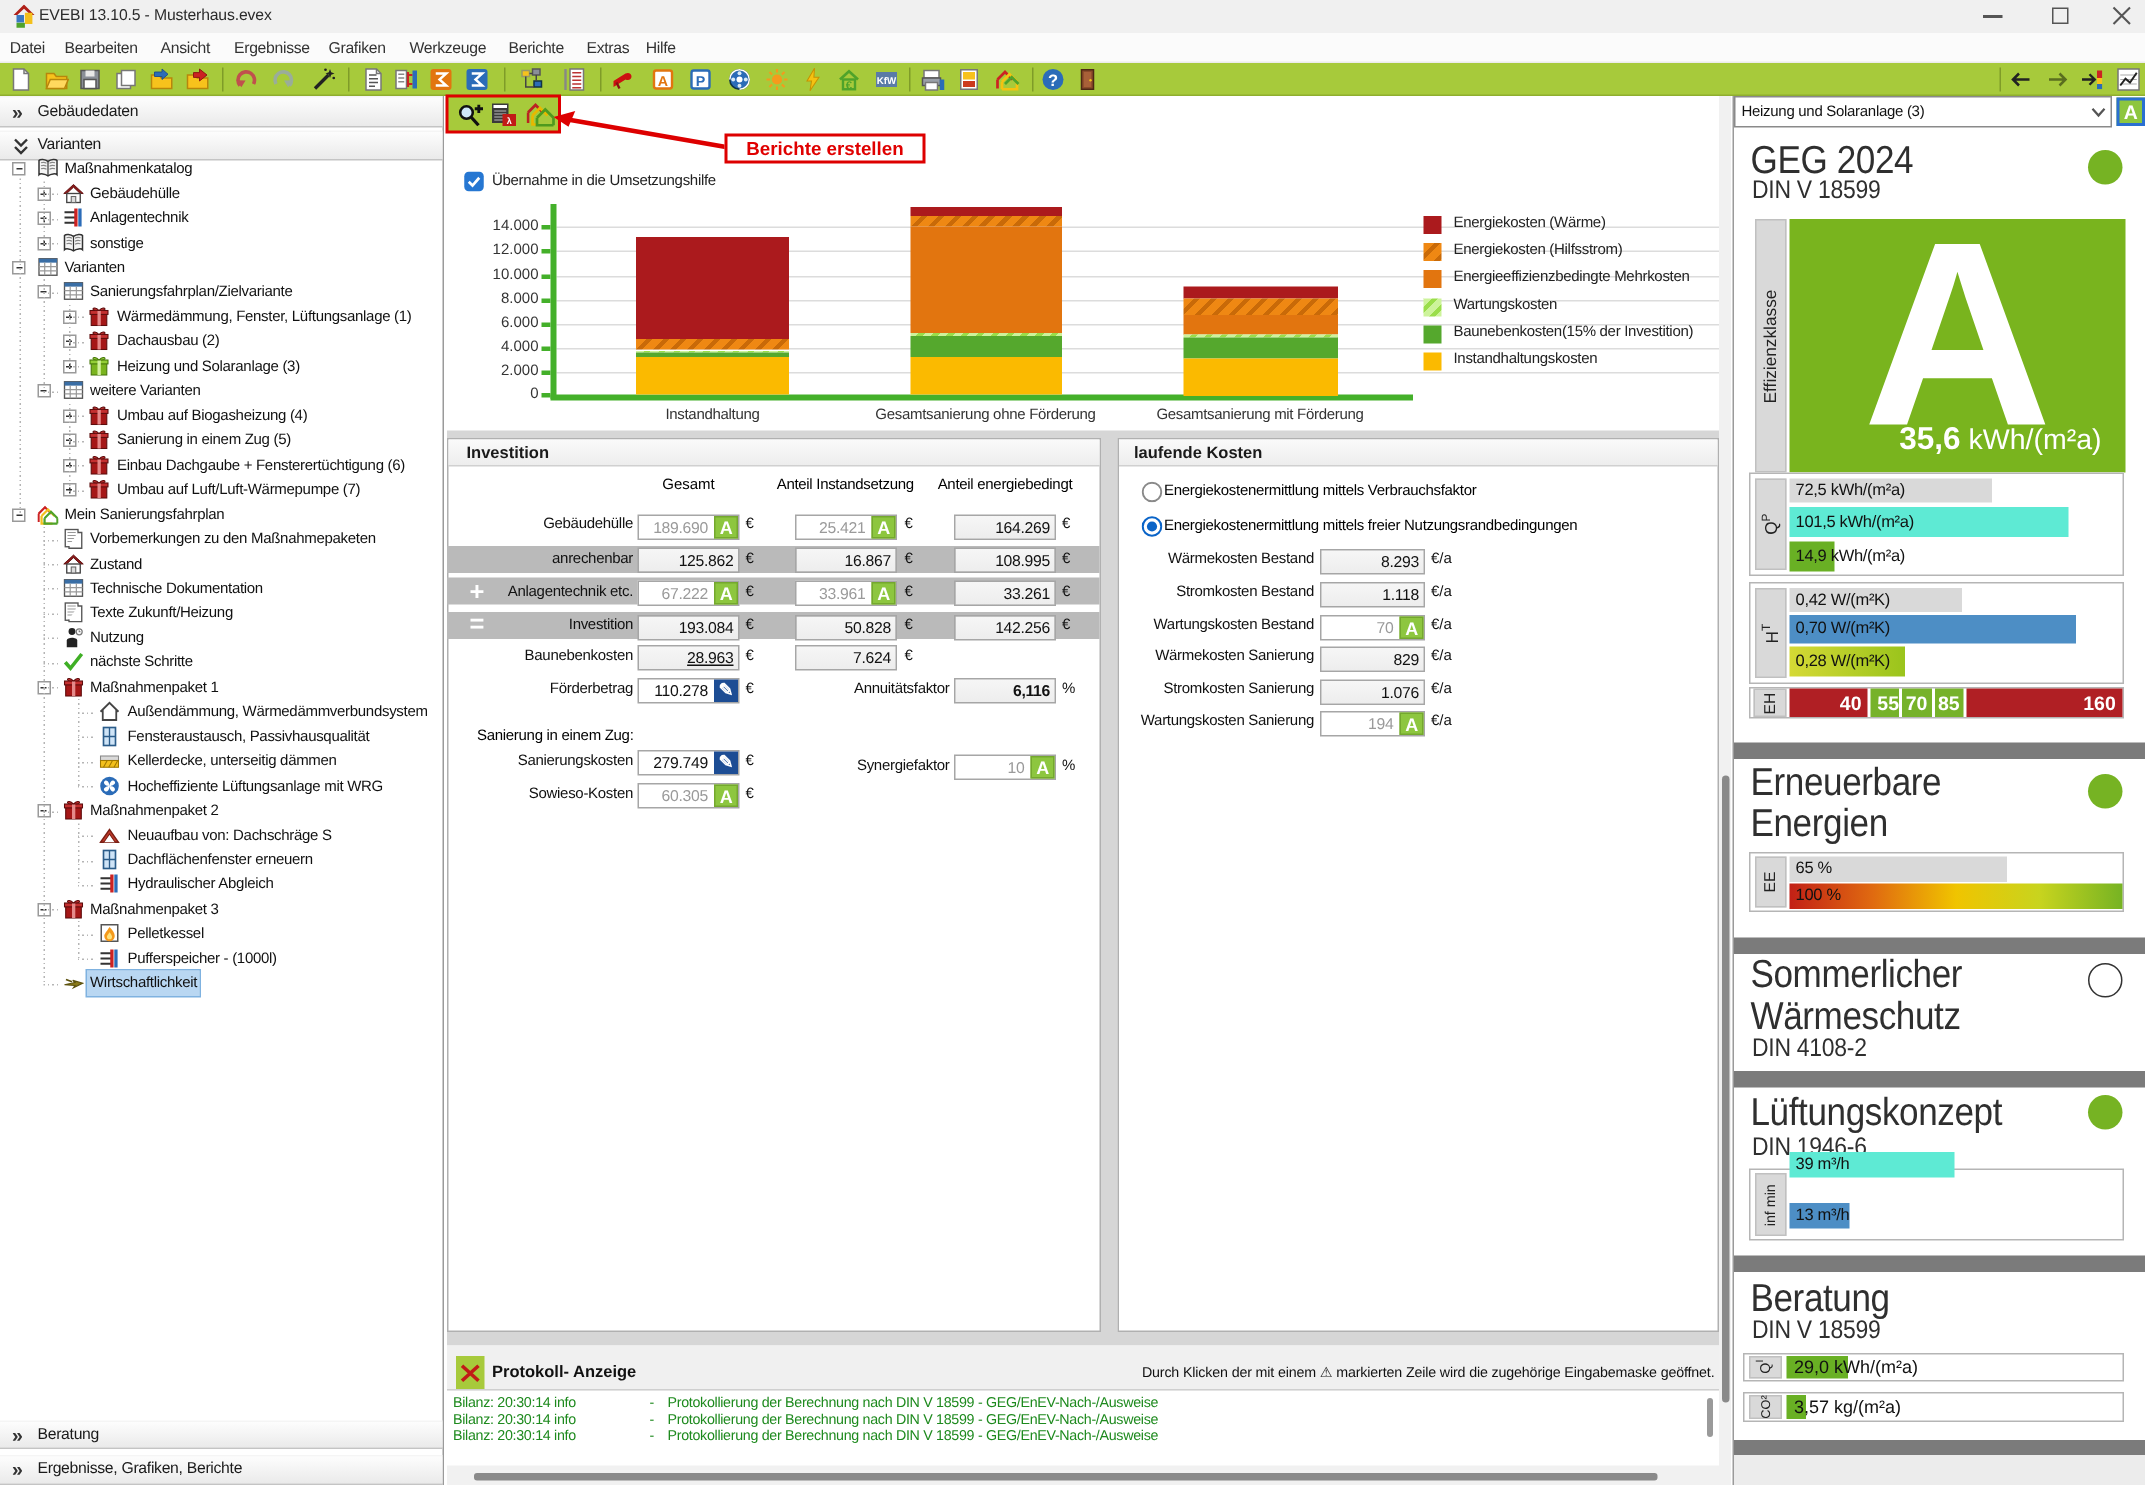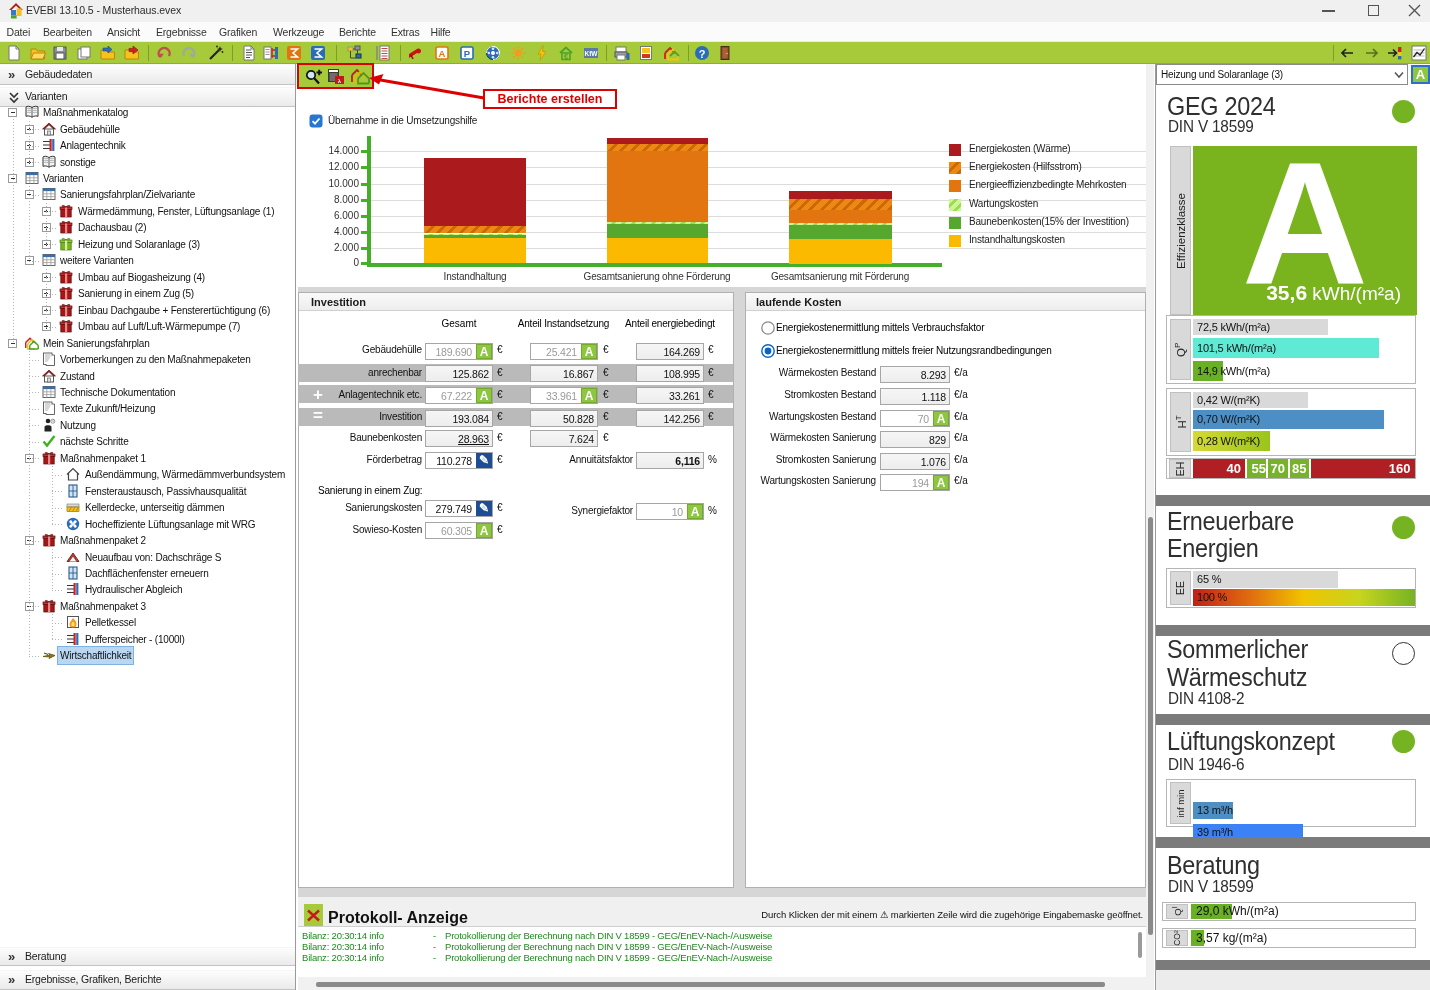--- a/index.html
+++ b/index.html
@@ -882,21 +882,21 @@
 <div class="field" style="left:583px;top:410.4px;width:70px">
         <div class="abtn">A</div>
         <div class="fval" style="right:20px;color:#9a9a9a;">194</div>
       </div>
 <div class="eur" style="left:657px;top:411.4px">€/a</div>
 <div class="abs" style="left:1px;top:833px;width:848px;height:30px;background:#f0f0f0;border-bottom:1px solid #cfcfcf"></div>
 <div class="abs" style="left:7px;top:840px;width:19px;height:22px;background:#a7ca3b"></div>
 <svg class="abs" style="left:9px;top:845px" width="15" height="13" viewBox="0 0 15 13">
         <path d="M2 1.5 L13 11.5 M13 1.5 L2 11.5" stroke="#c11b17" stroke-width="2.4"></path>
       </svg>
-<div class="abs" style="left:31px;top:845px;font-size:16px;font-weight:bold;color:#111">Protokoll- Anzeige</div>
+<div class="abs" style="left:31px;top:845px;font-size:11px;font-weight:bold;color:#111">Protokoll- Anzeige</div>
 <div class="abs" style="left:346px;top:845px;width:500px;text-align:right;font-size:9.5px;letter-spacing:-0.1px;color:#111">Durch Klicken der mit einem ⚠ markierten Zeile wird die zugehörige Eingabemaske geöffnet.</div>
 <div class="logline" style="left:5px;top:866px">Bilanz: 20:30:14 info</div>
 <div class="logline" style="left:136px;top:866px">-</div>
 <div class="logline" style="left:148px;top:866px">Protokollierung der Berechnung nach DIN V 18599 - GEG/EnEV-Nach-/Ausweise</div>
 <div class="logline" style="left:5px;top:877px">Bilanz: 20:30:14 info</div>
 <div class="logline" style="left:136px;top:877px">-</div>
 <div class="logline" style="left:148px;top:877px">Protokollierung der Berechnung nach DIN V 18599 - GEG/EnEV-Nach-/Ausweise</div>
 <div class="logline" style="left:5px;top:888px">Bilanz: 20:30:14 info</div>
 <div class="logline" style="left:136px;top:888px">-</div>
 <div class="logline" style="left:148px;top:888px">Protokollierung der Berechnung nach DIN V 18599 - GEG/EnEV-Nach-/Ausweise</div>
@@ -969,21 +969,21 @@
 <div class="rdot" style="left:235.5px;top:578.0px;background:#fff;border:1.5px solid #333"></div>
 <div class="rsep" style="top:650px"></div>
 <div class="rtitle" style="left:11px;top:662px">Lüftungskonzept</div>
 <div class="rsub" style="left:12px;top:691px">DIN 1946-6</div>
 <div class="rdot" style="left:235.5px;top:665.5px;background:#76b323"></div>
 <div class="rbox" style="left:10px;top:715px;width:250px;height:48px"></div>
 <div class="vstrip" style="left:14px;top:718px;width:21px;height:42px"></div>
 <div class="abs" style="left:14px;top:718px;width:21px;height:42px;display:flex;align-items:center;justify-content:center">
         <div style="transform:rotate(-90deg);font-size:9.5px;color:#222;white-space:nowrap">inf min</div>
       </div>
-<div class="rbar" style="left:37px;top:760px;width:110px;height:16.5px;background:#3b82f6"><span style="margin-left:4px">39 m³/h</span></div>
+<div class="rbar" style="left:37px;top:704px;width:110px;height:16.5px;background:#5eead4"><span style="margin-left:4px">39 m³/h</span></div>
 <div class="rbar" style="left:37px;top:738px;width:40px;height:17px;background:#4d8ec5"><span style="margin-left:4px">13 m³/h</span></div>
 <div class="rsep" style="top:773px"></div>
 <div class="rtitle" style="left:11px;top:786px">Beratung</div>
 <div class="rsub" style="left:12px;top:813px">DIN V 18599</div>
 <div class="rbox" style="left:6px;top:838px;width:254px;height:19px"></div>
 <div class="vstrip" style="left:10px;top:840px;width:22px;height:15px"></div>
 <div class="abs" style="left:10px;top:840px;width:22px;height:15px;display:flex;align-items:center;justify-content:center">
         <div style="transform:rotate(-90deg);font-size:9.5px;color:#222;white-space:nowrap">Q<span style="font-size:7px;vertical-align:super">I</span></div>
       </div>
 <div class="abs" style="left:35px;top:840px;width:41px;height:15px;background:#69b024"></div>

